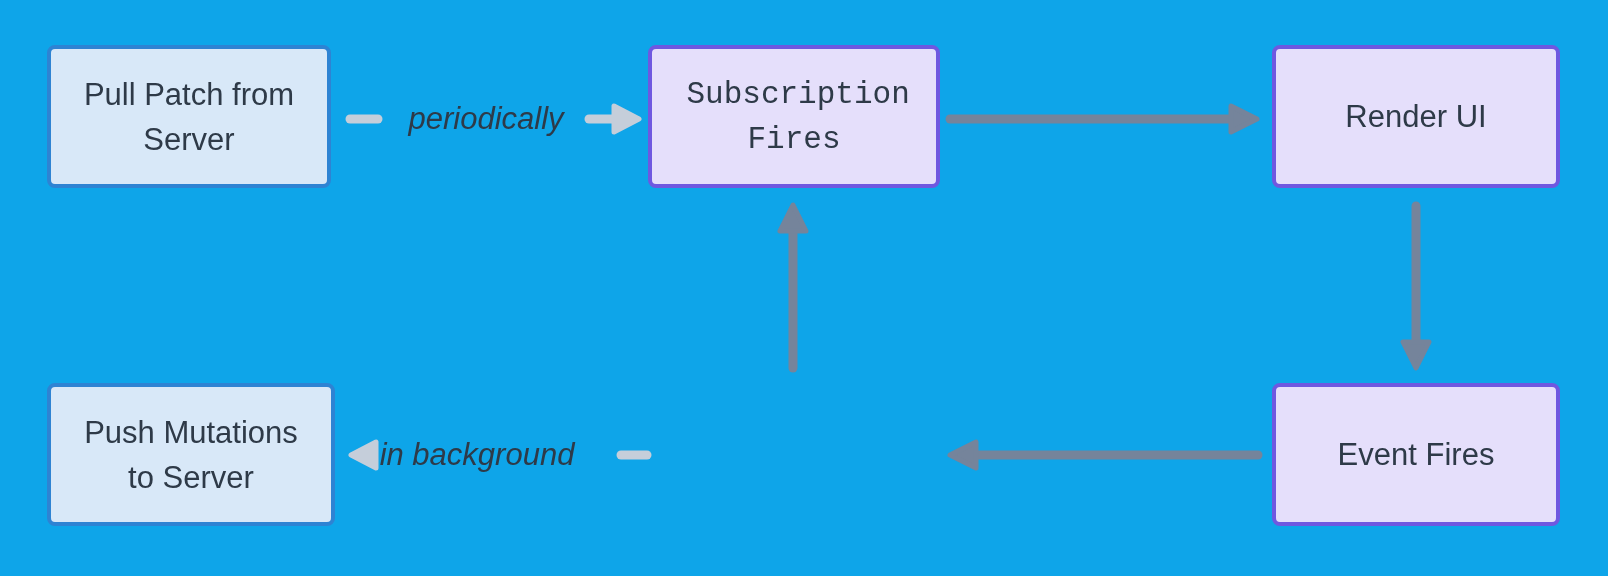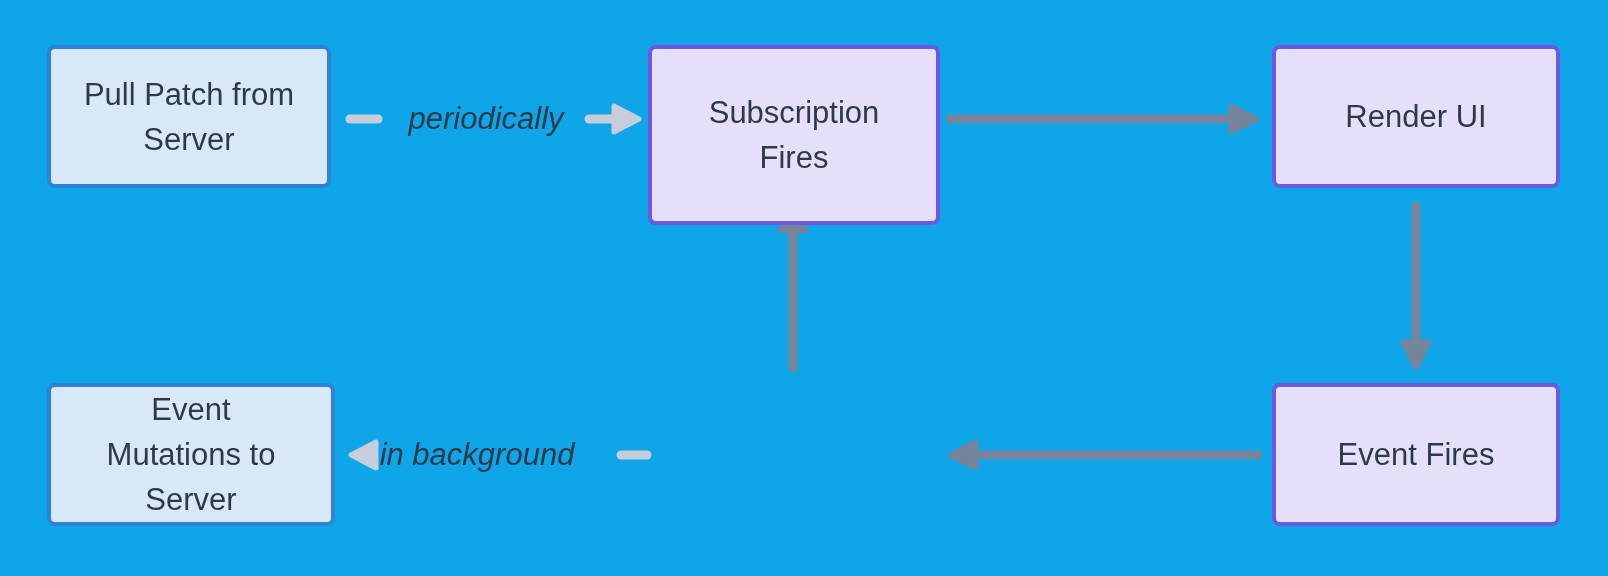--- a/index.html
+++ b/index.html
@@ -82,30 +82,30 @@
     <g>
       <path class="edge-light-head" d="M351,455 L376,442 L376,468 Z"></path>
       <line class="edge-light-line" x1="621" y1="455" x2="647" y2="455"></line>
     </g>
   </svg>
 
   <div class="node node-server" style="left:47px;  top:45px;  width:284px; height:143px;">
     <span>Pull Patch from Server</span>
   </div>
 
-  <div class="node node-client" style="left:648px; top:45px;  width:292px; height:180px;">
+  <div class="node node-client" style="left:648px; top:45px;  width:292px; height:143px;font-family:Liberation Mono, monospace;">
     <span>Subscription Fires</span>
   </div>
 
   <div class="node node-client" style="left:1272px;top:45px;  width:288px; height:143px;">
     <span>Render UI</span>
   </div>
 
   <div class="node node-server" style="left:47px;  top:383px; width:288px; height:143px;">
-    <span>Event Mutations to Server</span>
+    <span>Push Mutations to Server</span>
   </div>
 
 
   <div class="node node-client" style="left:1272px;top:383px; width:288px; height:143px;">
     <span>Event Fires</span>
   </div>
 
   <div class="edge-label" style="left:486px; top:119px;">periodically</div>
 
   <div class="edge-label" style="left:477px; top:455px;">in background</div>

